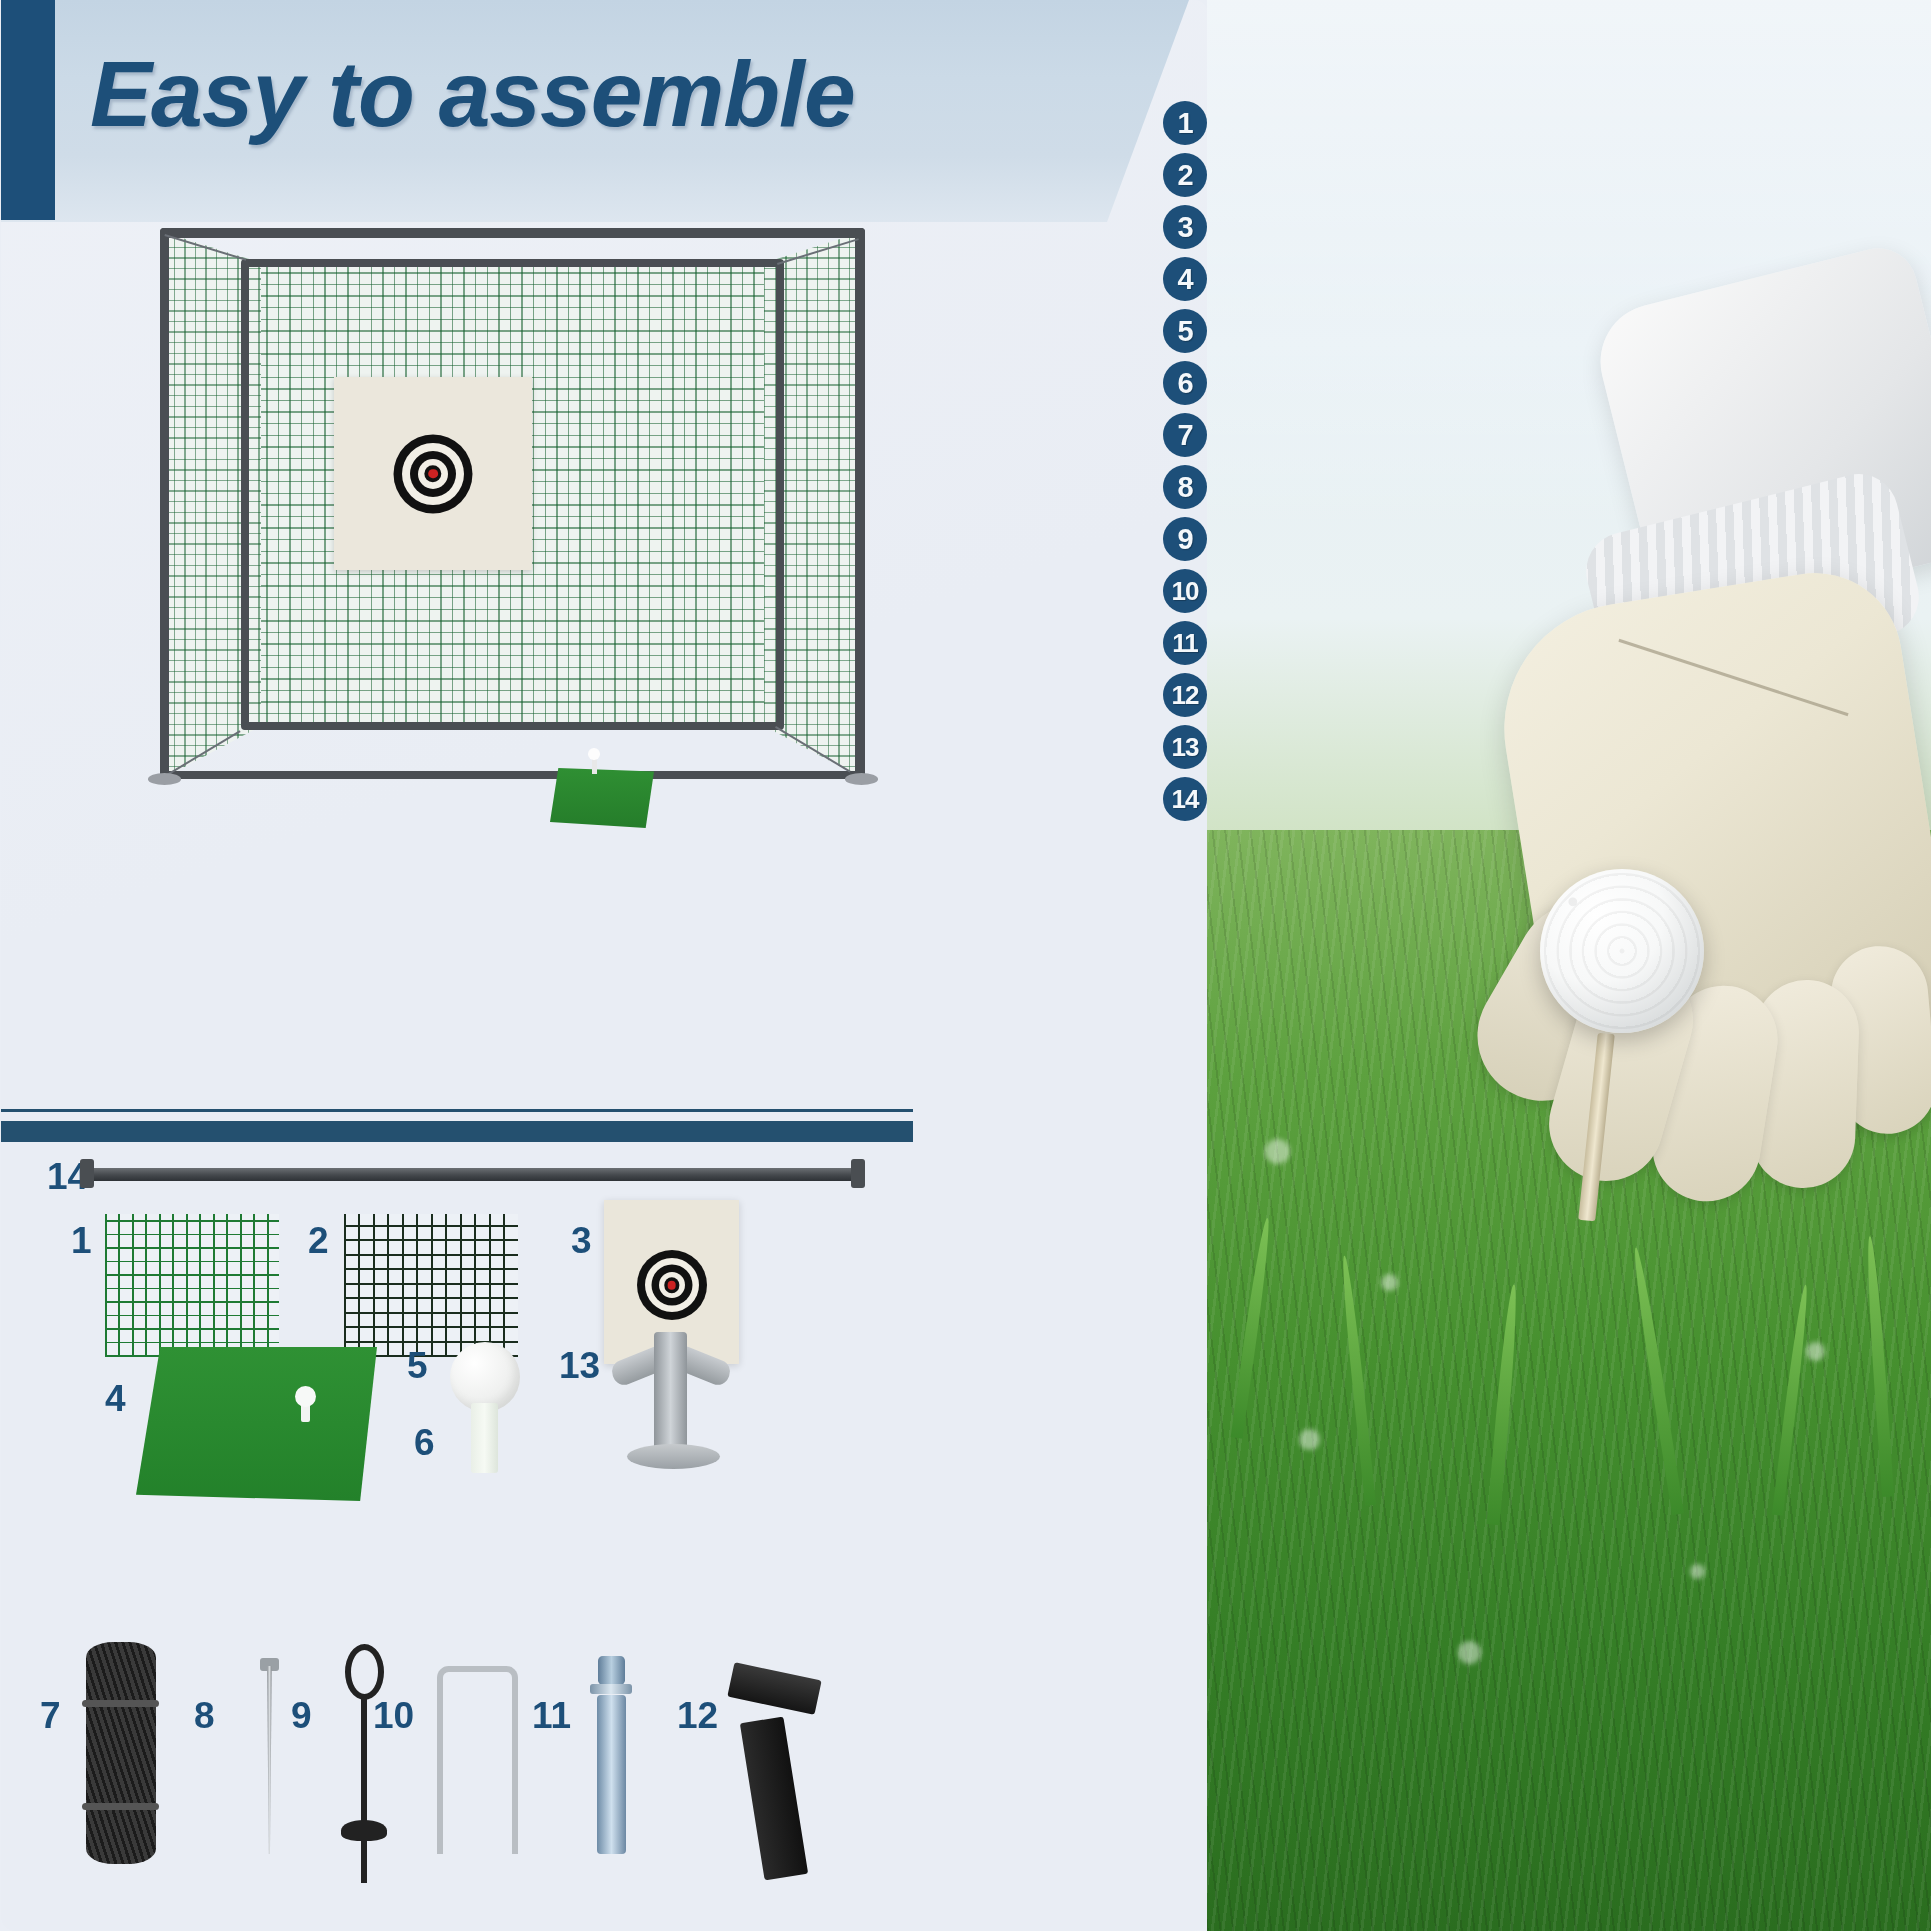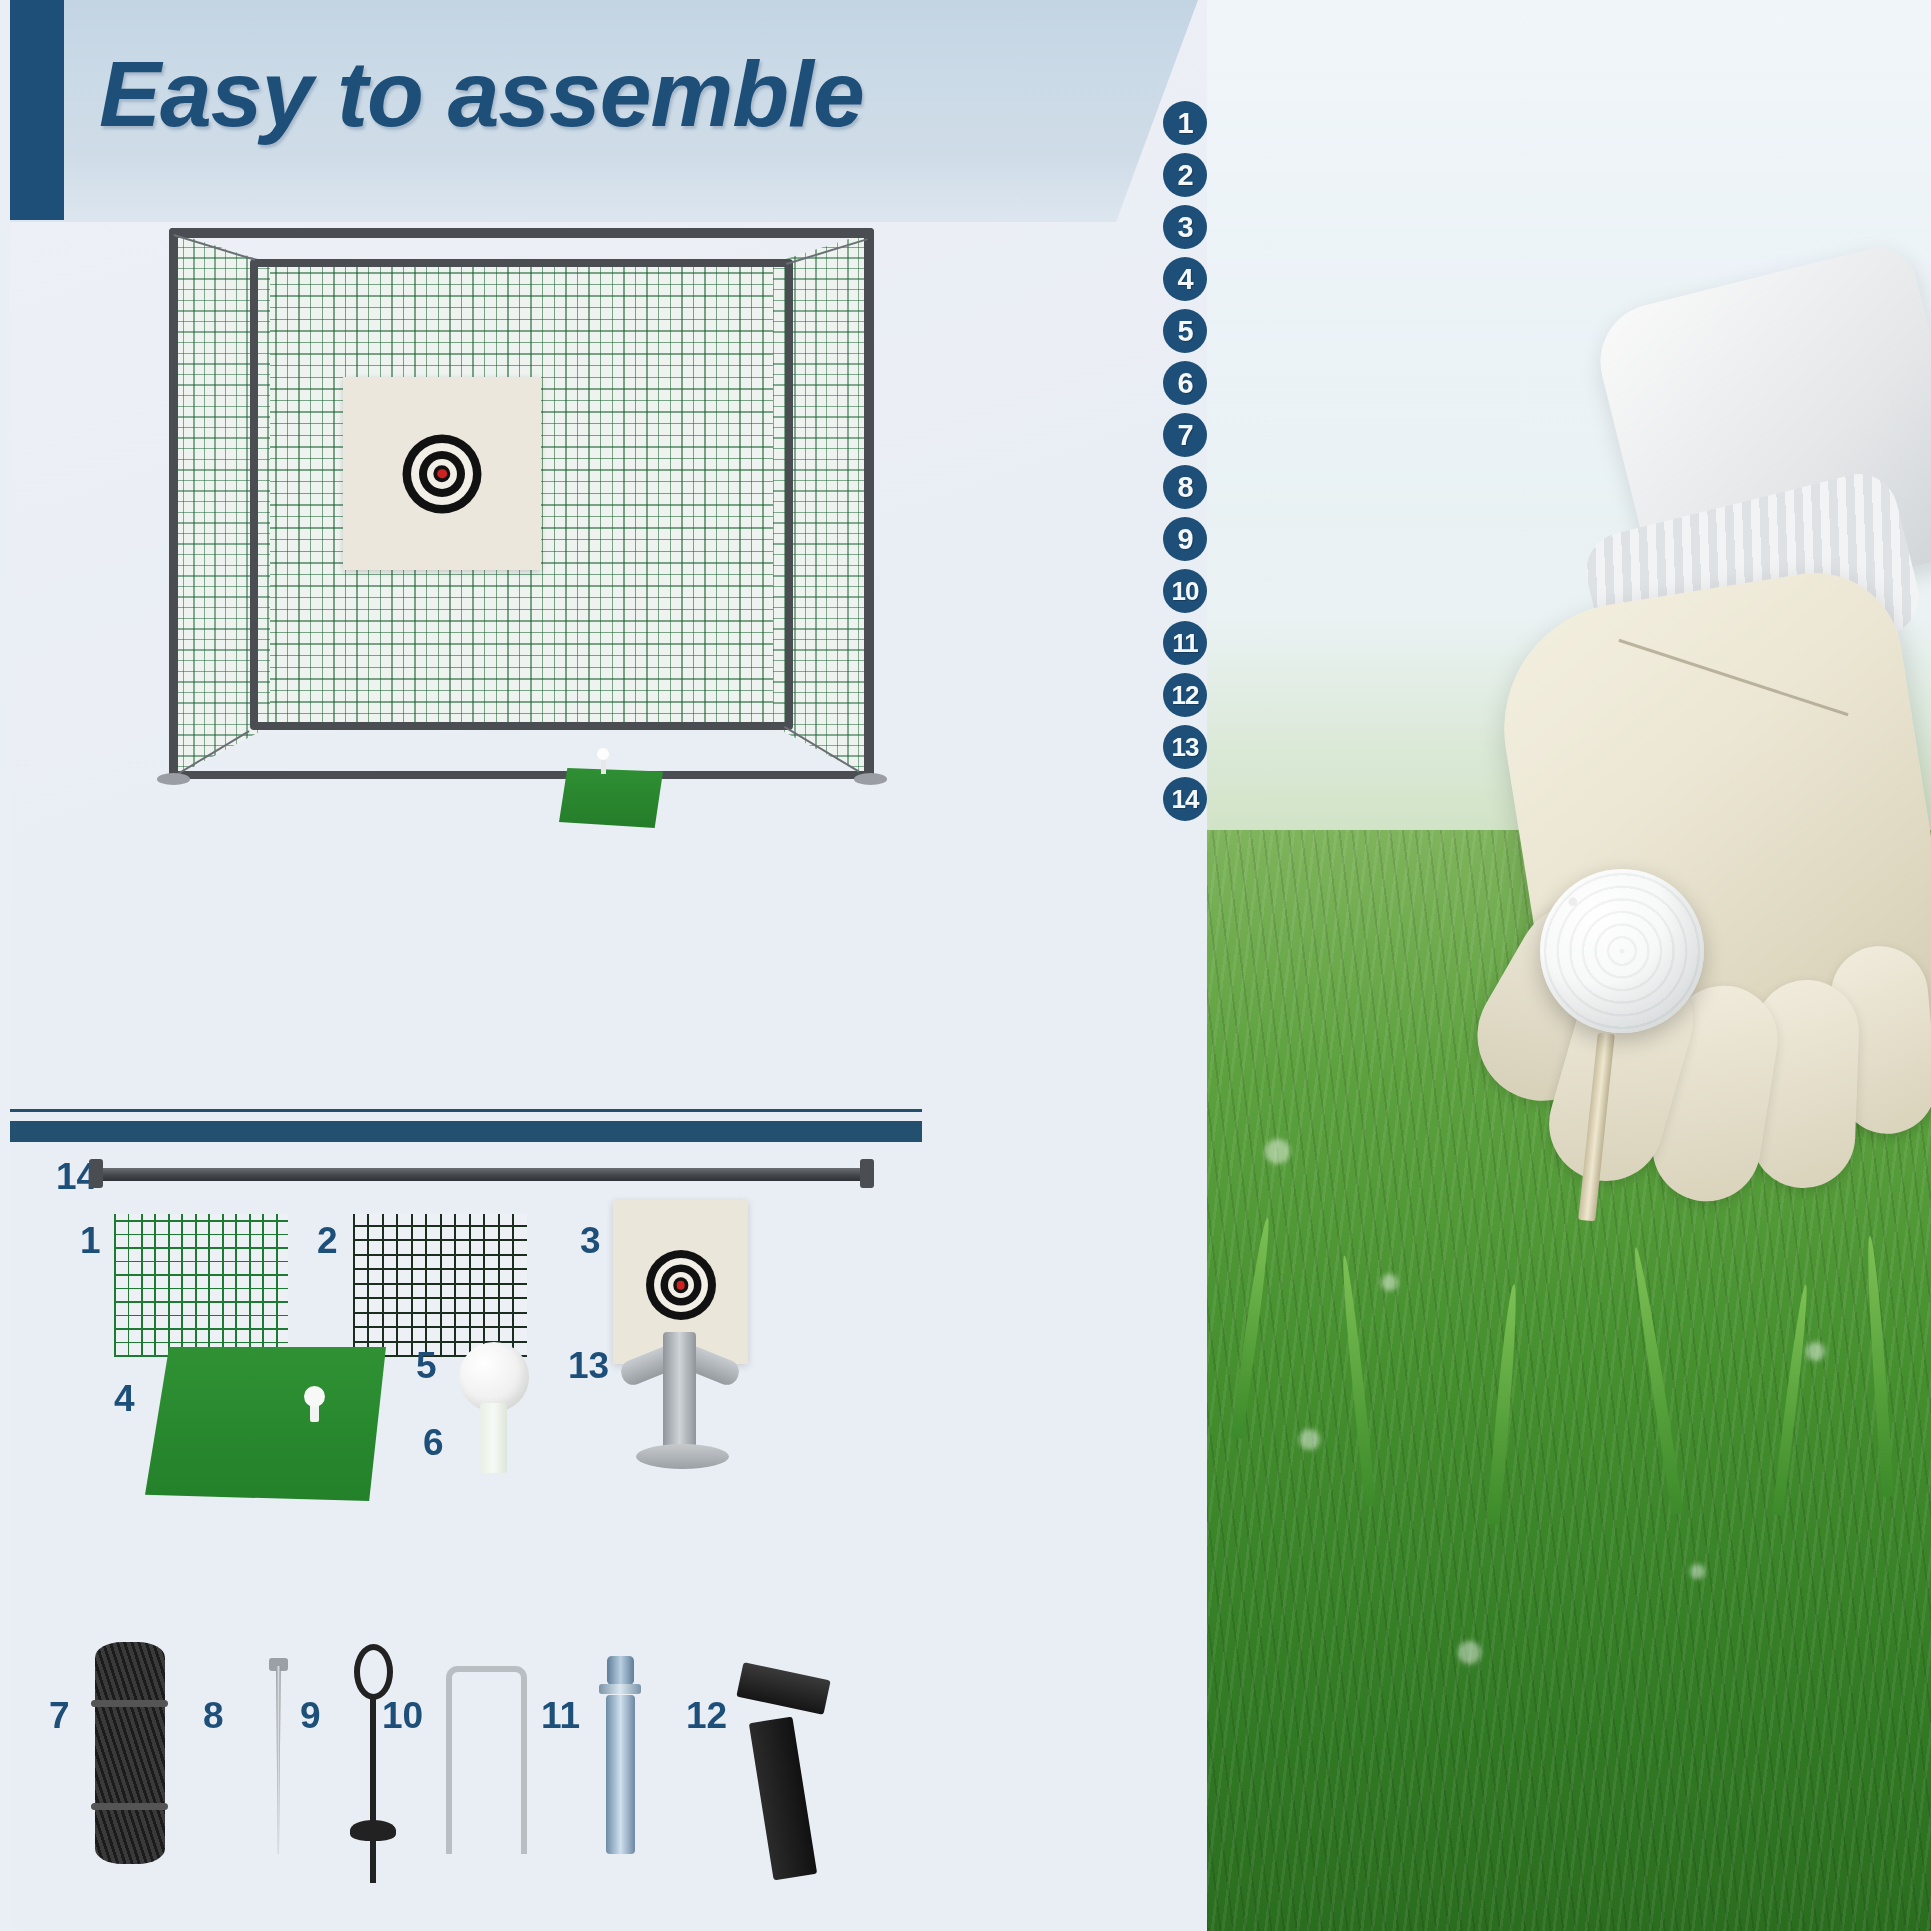--- a/index.html
+++ b/index.html
@@ -6,21 +6,21 @@
   html,body { width:1931px; height:1931px; }
   body {
     font-family:"Liberation Sans", sans-serif;
     background:#eaeef5;
     position:relative;
     overflow:hidden;
   }
 
   
   .left-panel{
-    position:absolute; left:10px; top:0; width:1207px; height:1931px;
+    position:absolute; left:1px; top:0; width:1207px; height:1931px;
     background:linear-gradient(160deg,#eef1f7 0%, #e9edf4 40%, #e9edf4 100%);
     border-radius:14px;
   }
 
   
   .header-banner{
     position:absolute; left:0; top:0; width:1188px; height:222px;
     background:linear-gradient(180deg,#c3d4e3 0%, #cbdae7 35%, #cfdce8 70%, #dde6ef 100%);
     -webkit-clip-path: polygon(0 0, 1188px 0, 1106px 222px, 0 222px);
     clip-path: polygon(0 0, 1188px 0, 1106px 222px, 0 222px);

